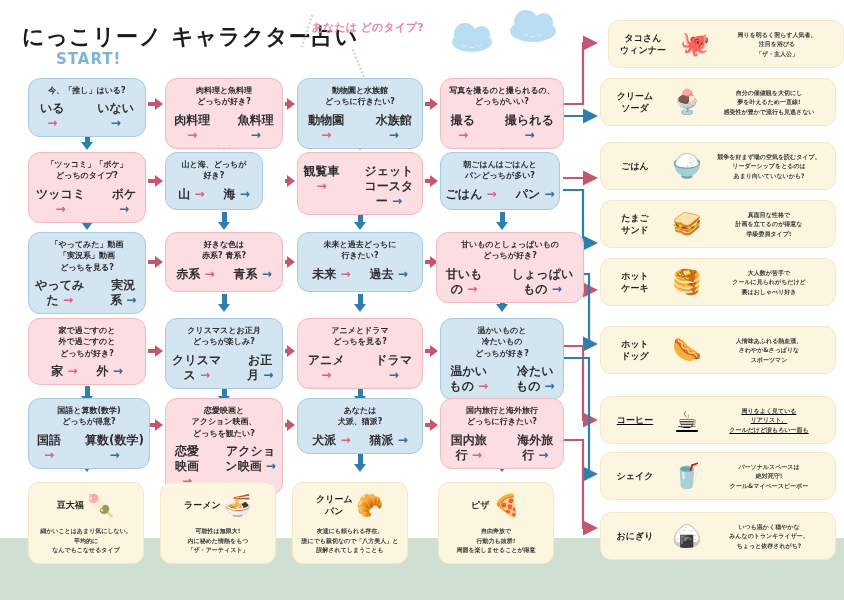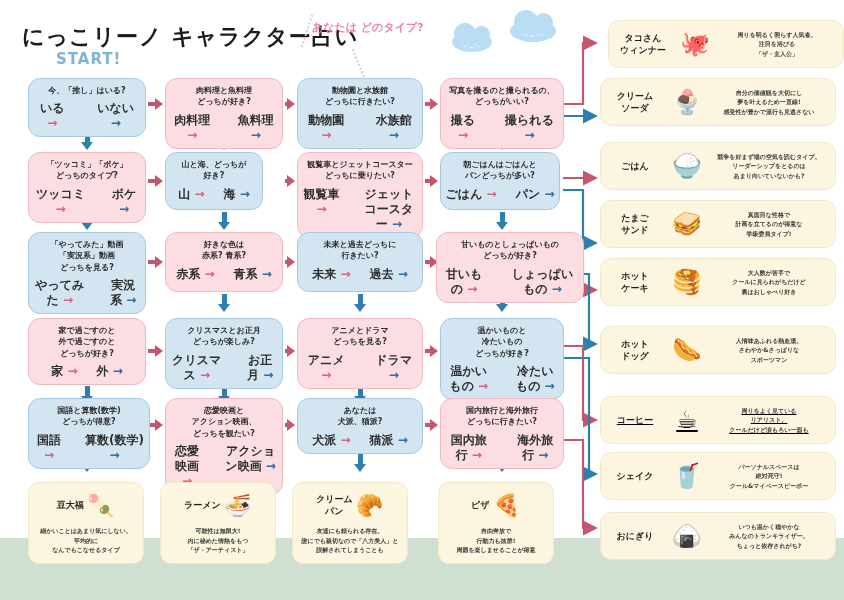--- a/index.html
+++ b/index.html
@@ -340,22 +340,20 @@
         <div class="qtext">「ツッコミ」「ボケ」
 どっちのタイプ?</div>
         <div class="qans"><span class="ans-a"><span>ツッコミ</span><span class="arrow-pink"> →</span></span><span class="ans-b"><span>ボケ</span><span class="arrow-blue"> →</span></span></div>
       </div>
       <div class="qbox blue" style="left: 165px; top: 152px; width: 98px; min-height: 58px;">
         <div class="qtext">山と海、どっちが
 好き?</div>
         <div class="qans"><span class="ans-a"><span>山</span><span class="arrow-pink"> →</span></span><span class="ans-b"><span>海</span><span class="arrow-blue"> →</span></span></div>
       </div>
       <div class="qbox pink" style="left: 297px; top: 152px; width: 126px; min-height: 58px;">
-        <div class="qtext">観覧車とジェットコースター
-どっちに乗りたい?</div>
         <div class="qans"><span class="ans-a"><span>観覧車</span><span class="arrow-pink"> →</span></span><span class="ans-b"><span>ジェット
 コースター</span><span class="arrow-blue"> →</span></span></div>
       </div>
       <div class="qbox blue" style="left: 440px; top: 152px; width: 120px; min-height: 58px;">
         <div class="qtext">朝ごはんはごはんと
 パンどっちが多い?</div>
         <div class="qans"><span class="ans-a"><span>ごはん</span><span class="arrow-pink"> →</span></span><span class="ans-b"><span>パン</span><span class="arrow-blue"> →</span></span></div>
       </div>
       <div class="qbox blue" style="left: 28px; top: 232px; width: 118px; min-height: 60px;">
         <div class="qtext">「やってみた」動画

